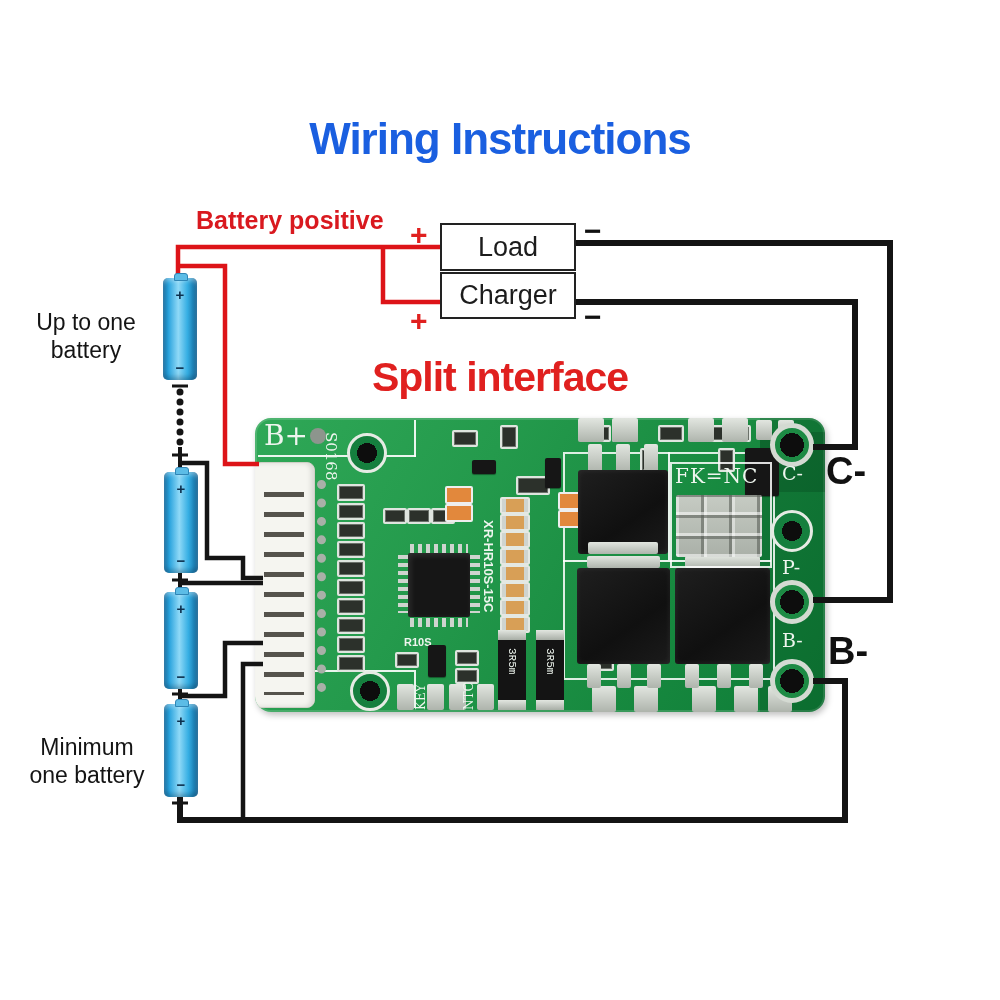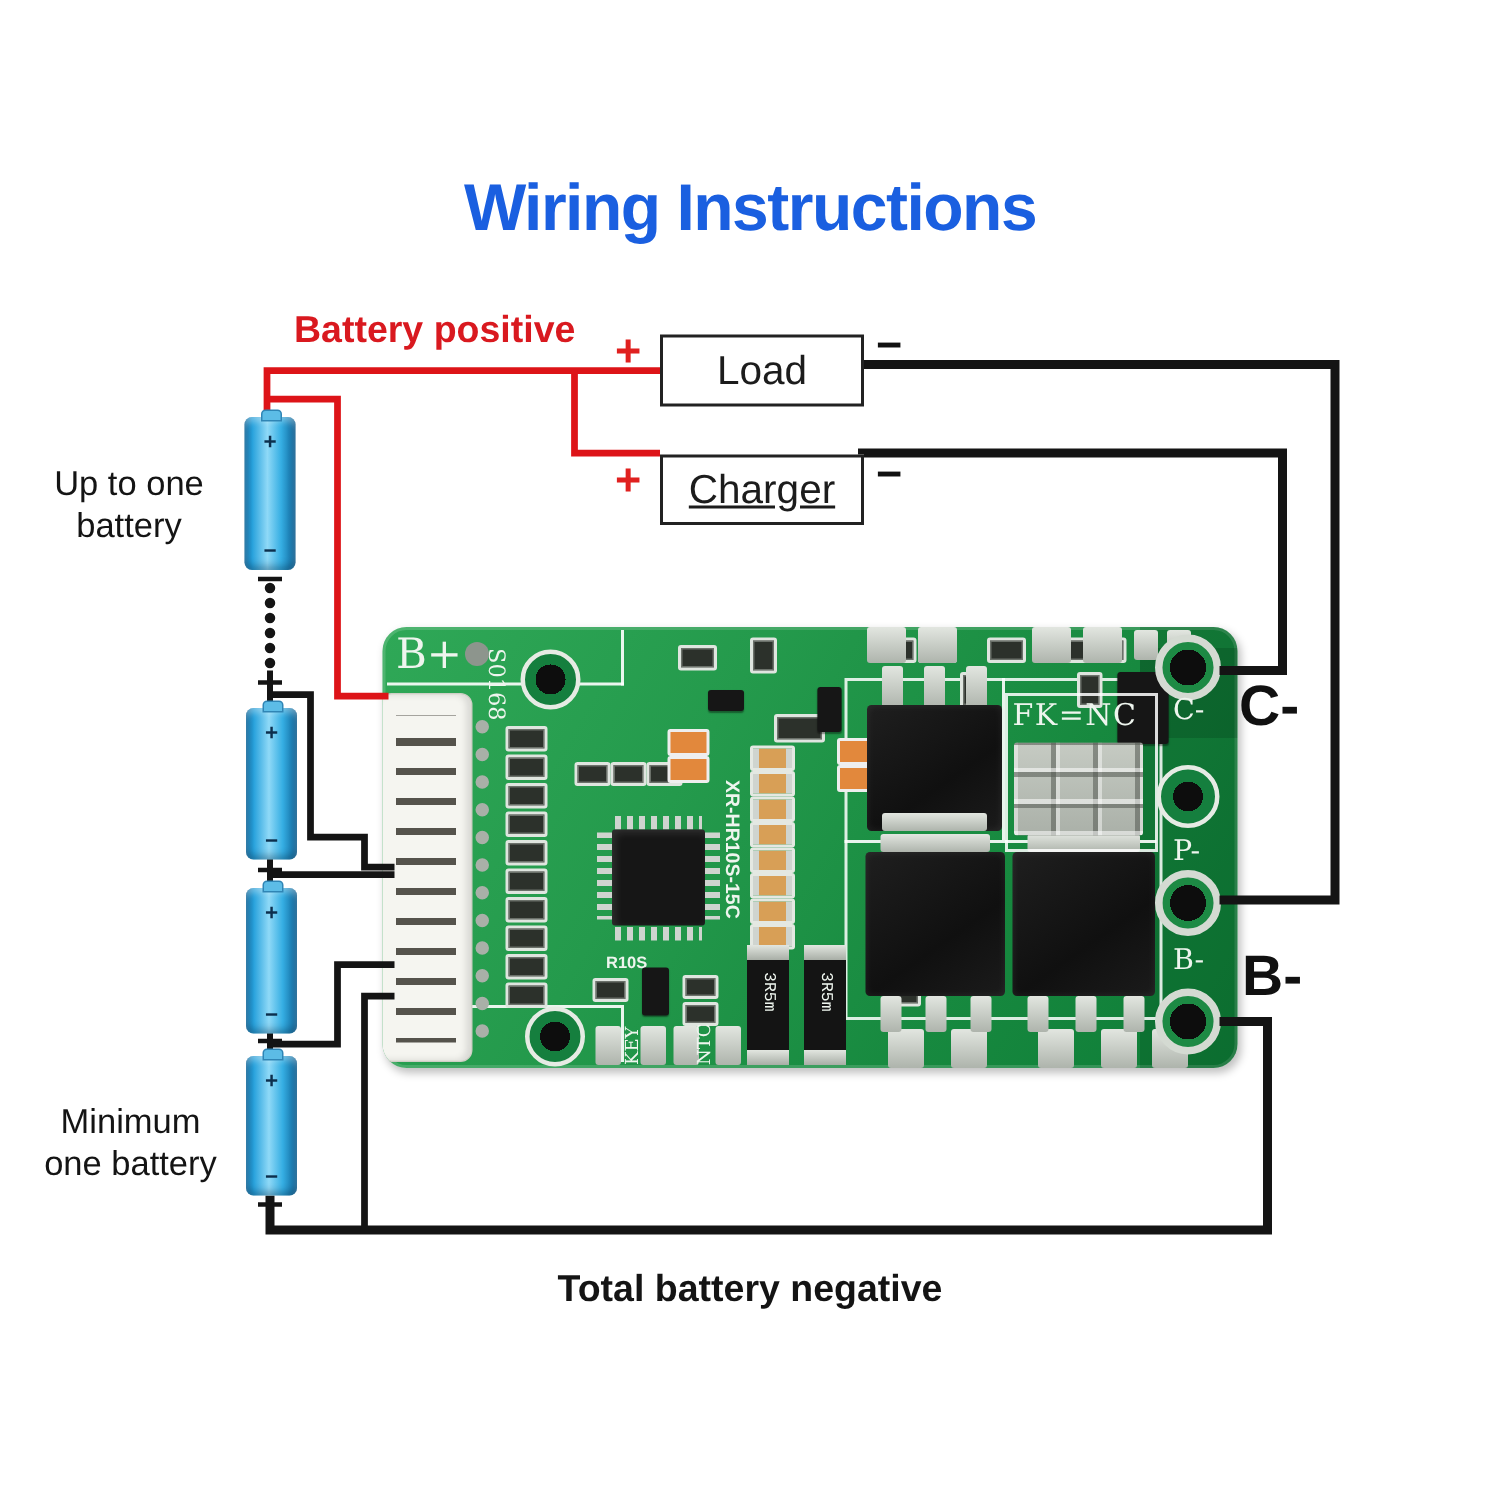--- a/index.html
+++ b/index.html
@@ -227,35 +227,35 @@
 
     <line x1="180" y1="392" x2="180" y2="450" stroke="#141414" stroke-width="7" stroke-linecap="round" stroke-dasharray="0 10"></line>
 
     <path d="M178,280 L178,247 L440,247" fill="none" stroke="#dd1418" stroke-width="4.5"></path>
     <path d="M383,247 L383,302 L440,302" fill="none" stroke="#dd1418" stroke-width="4.5"></path>
     <path d="M178,266 L225,266 L225,464 L259,464" fill="none" stroke="#dd1418" stroke-width="4.5"></path>
   </svg>
 
   <div class="abs title">Wiring Instructions</div>
   <div class="abs batt-pos">Battery positive</div>
+  <div class="abs section-title">Split interface</div>
 
   <div class="abs side-label" style="left:16px;top:308px;width:140px;">
     <div>Up to one</div>
     <div>battery</div>
   </div>
   <div class="abs side-label" style="left:12px;top:733px;width:150px;">
     <div>Minimum</div>
     <div>one battery</div>
   </div>
-  <div class="abs total-neg">Total battery negative</div>
   <div class="abs big-pad-label" style="left:826px;top:450px;">C-</div>
   <div class="abs big-pad-label" style="left:828px;top:630px;">B-</div>
 
   <div class="abs devbox" style="left:440px;top:223px;width:132px;height:44px;">Load</div>
-  <div class="abs devbox" style="left:440px;top:303px;width:132px;height:43px;text-decoration:underline;">Charger</div>
+  <div class="abs devbox" style="left:440px;top:272px;width:132px;height:43px;">Charger</div>
   <div class="abs term plus" style="left:410px;top:218px;">+</div>
   <div class="abs term minus" style="left:584px;top:214px;">−</div>
   <div class="abs term plus" style="left:410px;top:304px;">+</div>
   <div class="abs term minus" style="left:584px;top:300px;">−</div>
 
   <div class="abs battery" style="left:163px;top:278px;height:102px;">
     <span class="bsym p">+</span>
     <span class="bsym m">−</span>
   </div>
   <div class="abs battery" style="left:164px;top:472px;height:101px;">

